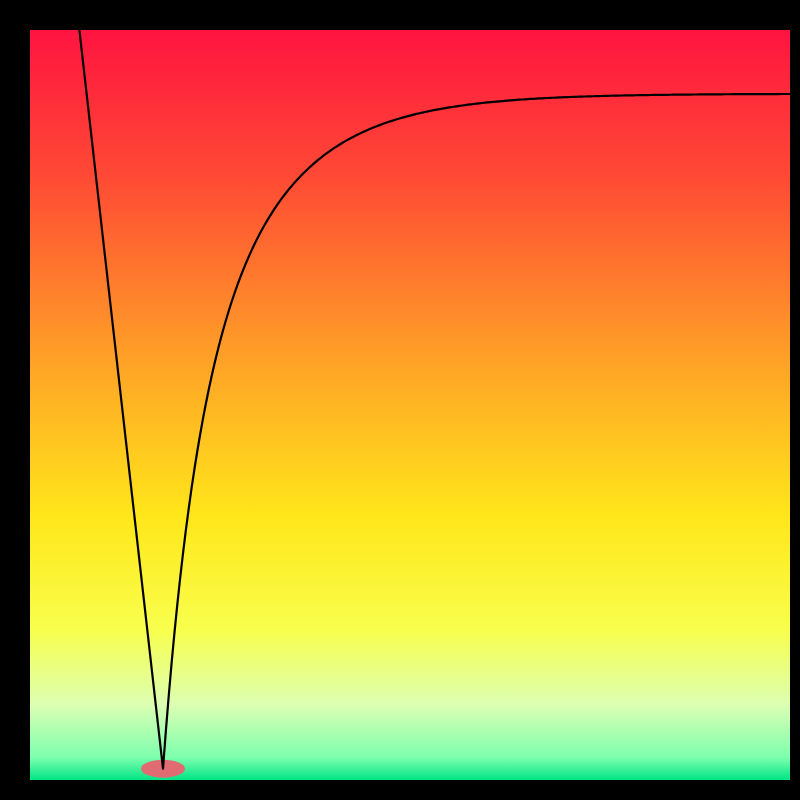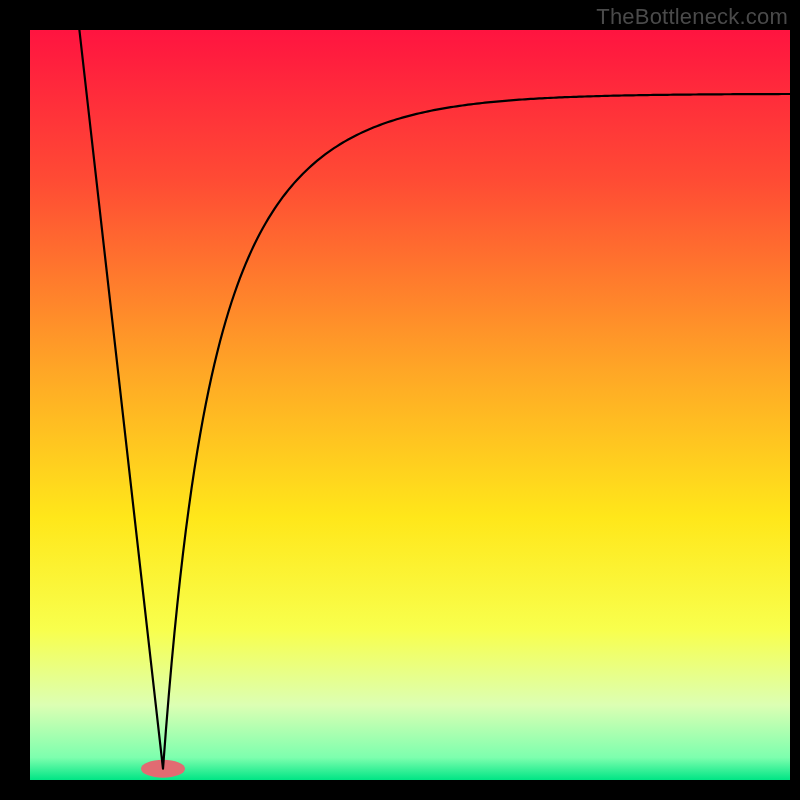--- a/index.html
+++ b/index.html
@@ -46,14 +46,13 @@
           <stop offset="80%" stop-color="#f8ff4d"></stop>
           <stop offset="90%" stop-color="#dcffb3"></stop>
           <stop offset="97%" stop-color="#7dffae"></stop>
           <stop offset="100%" stop-color="#00e585"></stop>
         </linearGradient>
       </defs>
       <rect x="30" y="30" width="760" height="750" fill="url(#bg-grad)"></rect>
       <ellipse cx="163" cy="768.75" rx="22" ry="9" fill="#e16b72"></ellipse>
       <path d="M 79.4 30 L 163 768.75 L 165.85 731.2046158162974 L 168.7 696.2572755729921 L 171.55 663.7010534360438 L 174.39999999999998 633.3466669328303 L 177.24999999999997 605.0209293654023 L 180.1 578.5653394727805 L 182.95 553.8347961194916 L 185.79999999999998 530.6964268777504 L 188.65 509.0285203636015 L 191.5 488.7195530916301 L 194.35 469.6673024364477 L 197.2 451.77803803925616 L 200.04999999999998 434.96578468095333 L 202.89999999999998 419.1516502654435 L 205.75 404.26321312349114 L 208.6 390.2339633635736 L 211.45 377.00279346624444 L 214.29999999999998 364.51353374664757 L 217.14999999999998 352.71452869973785 L 220 341.5582505979039 L 222.85 331.0009470341423 L 225.70000000000002 321.00231939852404 L 228.54999999999998 311.525229544018 L 231.4 302.53543214211277 L 234.25 294.00133045127086 L 237.09999999999997 285.89375342396977 L 239.95 278.18575226274936 L 242.79999999999998 270.8524147038557 L 245.64999999999995 263.87069546026385 L 248.49999999999997 257.2192613953895 L 251.35 250.87835012587834 L 254.2 244.8296408676241 L 257.04999999999995 239.0561364445981 L 259.9 233.5420554761115 L 262.75 228.27273384560897 L 265.59999999999997 223.23453463377348 L 268.45 218.41476577129993 L 271.3 213.8016047328142 L 274.15 209.38402965362945 L 277 205.15175630589567 L 279.85 201.0951804206686 L 282.70000000000005 197.20532488794504 L 285.54999999999995 193.47379140817964 L 288.4 189.89271620657564 L 291.25 186.45472945585595 L 294.09999999999997 183.15291808457005 L 296.95 179.9807916765543 L 299.8 176.93225119318595 L 302.65 174.00156027377216 L 305.49999999999994 171.18331889101898 L 308.34999999999997 168.47243915819797 L 311.2 165.86412310256298 L 314.04999999999995 163.35384223589801 L 316.9 160.9373187679695 L 319.75 158.61050832221326 L 322.59999999999997 156.36958402535038 L 325.45 154.21092185388443 L 328.29999999999995 152.1310871306971 L 331.15 150.1268220743135 L 334 148.19503431193198 L 336.85 146.33278627508003 L 339.7 144.53728540384122 L 342.55 142.8058750920519 L 345.3999999999999 141.13602631174876 L 348.24999999999994 139.52532986050937 L 351.09999999999997 137.971489180223 L 353.95 136.4723137002784 L 356.8 135.0257126622256 L 359.65 133.6296893866704 L 362.49999999999994 132.28233594653966 L 365.34999999999997 130.98182821394198 L 368.2 129.72642125064715 L 371.05 128.51444501478647 L 373.9 127.34430035869877 L 376.74999999999994 126.21445529499306 L 379.59999999999997 125.12344150983472 L 382.44999999999993 124.069851104245 L 385.29999999999995 123.05233354581867 L 388.15 122.06959281474826 L 391 121.12038472939025 L 393.84999999999997 120.20351443784034 L 396.7 119.31783406311331 L 399.54999999999995 118.46224049054831 L 402.4 117.6356732869973 L 405.25 116.83711274221616 L 408.1 116.06557802365569 L 410.95 115.32012543656958 L 413.8 114.59984678200897 L 416.65000000000003 113.9038678058696 L 419.49999999999994 113.2313467327076 L 422.34999999999997 112.58147287853672 L 425.2 111.95346533727957 L 428.04999999999995 111.34657173596293 L 430.9 110.76006705412863 L 433.75 110.19325250328689 L 436.59999999999997 109.64545446255465 L 439.45 109.11602346691927 L 442.3 108.60433324483608 L 445.1499999999999 108.10977980211601 L 447.99999999999994 107.63178054928574 L 450.84999999999997 107.16977346981014 L 453.69999999999993 106.72321632676096 L 456.55 106.2915859056834 L 459.4 105.87437729158228 L 462.25 105.47110317809097 L 465.1 105.08129320702403 L 467.94999999999993 104.7044933366385 L 470.79999999999995 104.34026523704767 L 473.65 103.98818571133108 L 476.49999999999994 103.64784614098562 L 479.34999999999997 103.31885195445398 L 482.2 103.00082211754511 L 485.05 102.69338864464044 L 487.90000000000003 102.39619612965248 L 490.74999999999994 102.10890129576228 L 493.5999999999999 101.83117256302671 L 496.45 101.56268963300283 L 499.29999999999995 101.30314308958305 L 502.15 101.05223401528963 L 505 100.80967362231695 L 507.84999999999997 100.57518289765176 L 510.70000000000005 100.34849226164067 L 513.55 100.12934123941079 L 516.3999999999999 99.91747814457904 L 519.25 99.71265977472035 L 522.0999999999999 99.51465111809136 L 524.9499999999999 99.3232250711336 L 527.8 99.13816216630357 L 530.65 98.95925030980482 L 533.5 98.7862845288131 L 536.35 98.61906672781129 L 539.1999999999999 98.45740545366493 L 542.0499999999998 98.30111566909227 L 544.9 98.15001853419597 L 547.7499999999999 98.00394119573934 L 550.6 97.86271658386772 L 553.4499999999999 97.72618321598634 L 556.3 97.59418500752099 L 559.15 97.46657108930003 L 562 97.34319563130589 L 564.8499999999999 97.2239176725601 L 567.7 97.1086009569101 L 570.55 96.99711377449967 L 573.3999999999999 96.88932880871494 L 576.25 96.78512298840405 L 579.0999999999999 96.68437734517727 L 581.95 96.58697687560527 L 584.8 96.49281040813628 L 587.65 96.4017704745645 L 590.4999999999999 96.31375318588573 L 593.35 96.22865811238319 L 596.1999999999999 96.14638816779438 L 599.0500000000001 96.06684949741441 L 601.9 95.98995136999577 L 604.7500000000001 95.91560607331292 L 607.6 95.84372881326101 L 610.4499999999999 95.77423761636805 L 613.2999999999998 95.70705323559832 L 616.15 95.64209905933535 L 618.9999999999999 95.57930102343346 L 621.85 95.51858752623104 L 624.6999999999999 95.45988934642378 L 627.55 95.40313956370028 L 630.4 95.3482734820434 L 633.25 95.29522855560822 L 636.0999999999999 95.2439443170856 L 638.95 95.19436230846941 L 641.8 95.14642601414312 L 644.6499999999999 95.10008079620798 L 647.5 95.0552738319758 L 650.3499999999999 95.01195405355418 L 653.2 94.97007208945092 L 656.05 94.92958020813205 L 658.9 94.8904322634645 L 661.7499999999999 94.85258364198239 L 664.6 94.81599121191255 L 667.4499999999999 94.78061327390344 L 670.3000000000001 94.74640951339643 L 673.15 94.71334095458656 L 676.0000000000001 94.68136991591814 L 678.85 94.65045996706499 L 681.6999999999999 94.6205758873433 L 684.5499999999998 94.59168362551043 L 687.4 94.56375026090393 L 690.2499999999999 94.53674396587348 L 693.1 94.51063396946495 L 695.9499999999999 94.48539052231217 L 698.8 94.46098486269898 L 701.65 94.43738918374936 L 704.5 94.41457660171022 L 707.3499999999999 94.39252112528845 L 710.2 94.37119762600923 L 713.05 94.35058180955878 L 715.8999999999999 94.3306501880819 L 718.75 94.3113800533987 L 721.5999999999999 94.29274945111354 L 724.45 94.27473715558358 L 727.3 94.25732264572002 L 730.15 94.24048608159353 L 732.9999999999999 94.22420828181691 L 735.85 94.20847070167997 L 738.6999999999999 94.19325541201056 L 741.5500000000001 94.17854507873767 L 744.4 94.16432294313438 L 747.2499999999999 94.15057280271674 L 750.1 94.13727899277706 L 752.9499999999999 94.12442636853086 L 755.7999999999998 94.11200028785686 L 758.65 94.0999865946103 L 761.4999999999999 94.08837160248981 L 764.35 94.0771420794415 L 767.1999999999999 94.0662852325795 L 770.05 94.05578869360852 L 772.9 94.04564050472914 L 775.75 94.03582910501245 L 778.5999999999999 94.02634331722675 L 781.45 94.0171723351009 L 784.3 94.00830571101176 L 787.1499999999999 93.99973334407935 L 790 93.99144546865818" fill="none" stroke="#000000" stroke-width="2.2" stroke-linejoin="round"></path>
     </svg>
-  <div class="watermark">TheBottleneck.com</div>
 </div>
 
 </body></html>

